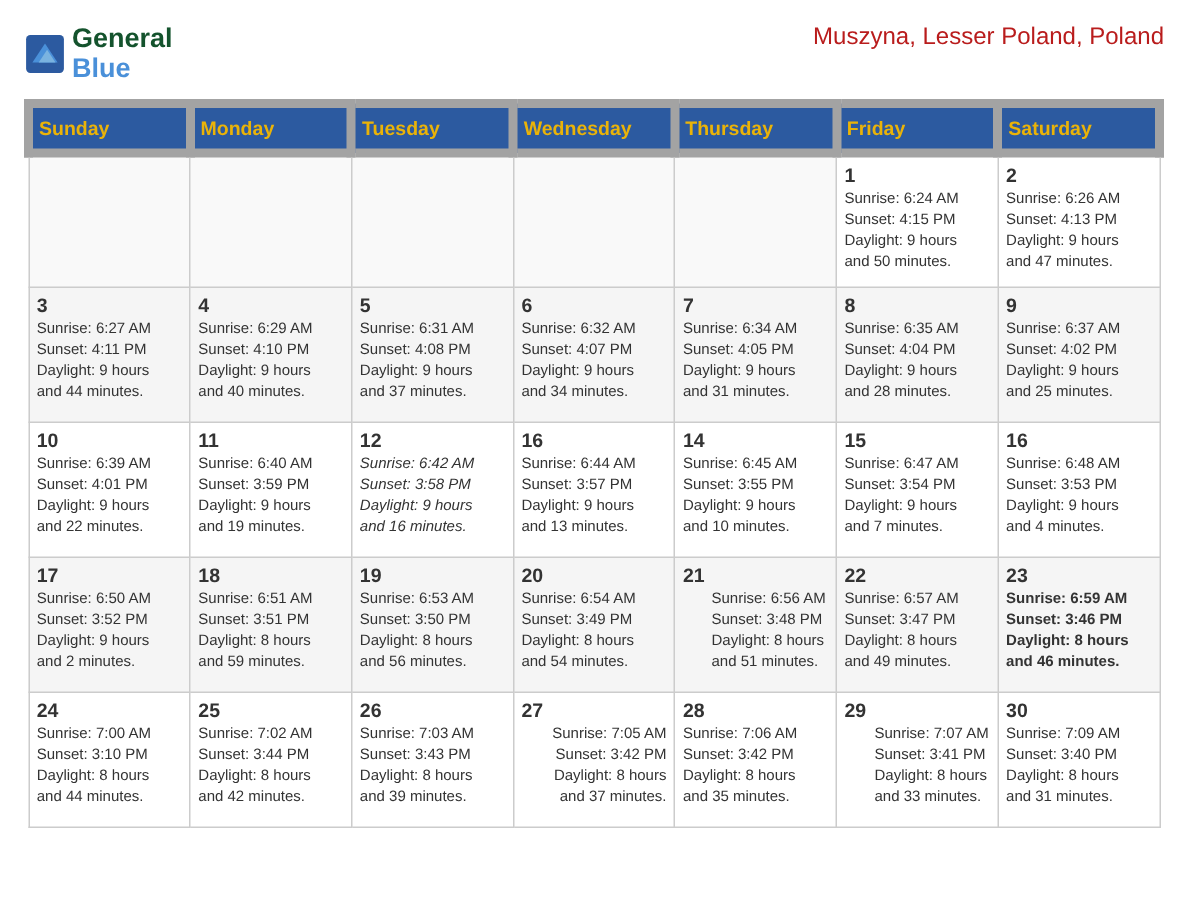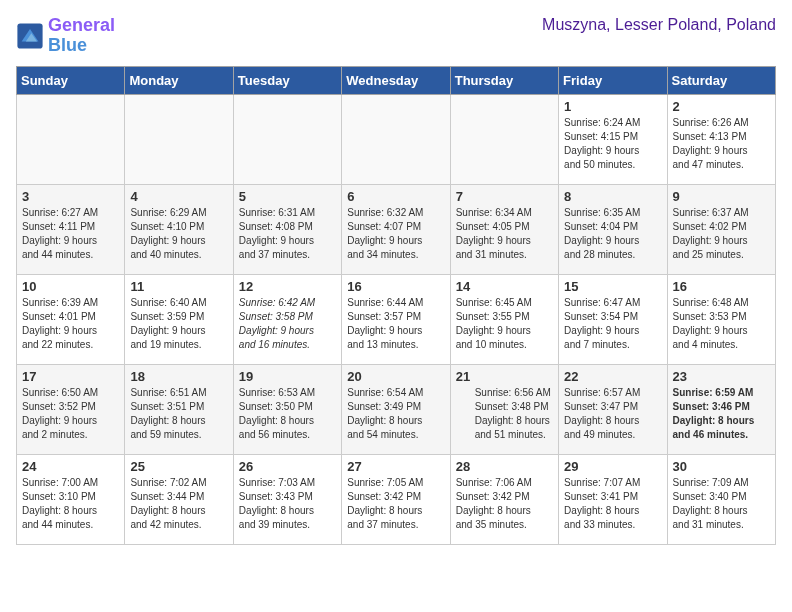--- a/index.html
+++ b/index.html
@@ -17,56 +17,56 @@
       margin-bottom: 10px;
     }
     .logo {
       display: flex;
       align-items: center;
       gap: 2px;
     }
     .logo-text {
       font-size: 18px;
       font-weight: bold;
-      color: #8b5cf6;
+      color: #14532d;
       line-height: 1.1;
     }
     .logo-blue {
       color: #4a90d9;
     }
     .logo-icon {
       width: 28px;
       height: 28px;
       margin-right: 2px;
     }
     .title-section {
       text-align: right;
     }
     .month-title {
       font-size: 36px;
       font-weight: bold;
       color: #333;
     }
     .location-subtitle {
       font-size: 16px;
-      color: #4c1d95;
+      color: #b91c1c;
     }
     table {
       width: 100%;
       border-collapse: collapse;
       table-layout: fixed;
     }
     thead th {
       background-color: #2c5aa0;
-      color: #ffffff;
+      color: #eab308;
       font-size: 13px;
       font-weight: bold;
       padding: 6px 4px;
       text-align: left;
-      border: 1px solid #a3a3a3;
+      border: 6px solid #a3a3a3;
     }
     tbody td {
       border: 1px solid #ccc;
       vertical-align: top;
       padding: 4px 5px;
       font-size: 10.5px;
       color: #333;
       height: 90px;
       background: #fff;
     }
@@ -313,35 +313,35 @@
         </td>
         <td>
           <span class="day-num">26</span>
           <div class="cell-info" style="white-space: pre-line;">Sunrise: 7:03 AM
 Sunset: 3:43 PM
 Daylight: 8 hours
 and 39 minutes.</div>
         </td>
         <td>
           <span class="day-num">27</span>
-          <div class="cell-info" style="white-space: pre-line;">Sunrise: 7:05 AM
+          <div class="cell-info" style="white-space: pre-line; text-align: right;">Sunrise: 7:05 AM
 Sunset: 3:42 PM
 Daylight: 8 hours
 and 37 minutes.</div>
         </td>
         <td>
           <span class="day-num">28</span>
           <div class="cell-info" style="white-space: pre-line;">Sunrise: 7:06 AM
 Sunset: 3:42 PM
 Daylight: 8 hours
 and 35 minutes.</div>
         </td>
         <td>
           <span class="day-num">29</span>
-          <div class="cell-info" style="white-space: pre-line;">Sunrise: 7:07 AM
+          <div class="cell-info" style="white-space: pre-line; margin-left: 20px;">Sunrise: 7:07 AM
 Sunset: 3:41 PM
 Daylight: 8 hours
 and 33 minutes.</div>
         </td>
         <td>
           <span class="day-num">30</span>
           <div class="cell-info" style="white-space: pre-line;">Sunrise: 7:09 AM
 Sunset: 3:40 PM
 Daylight: 8 hours
 and 31 minutes.</div>

